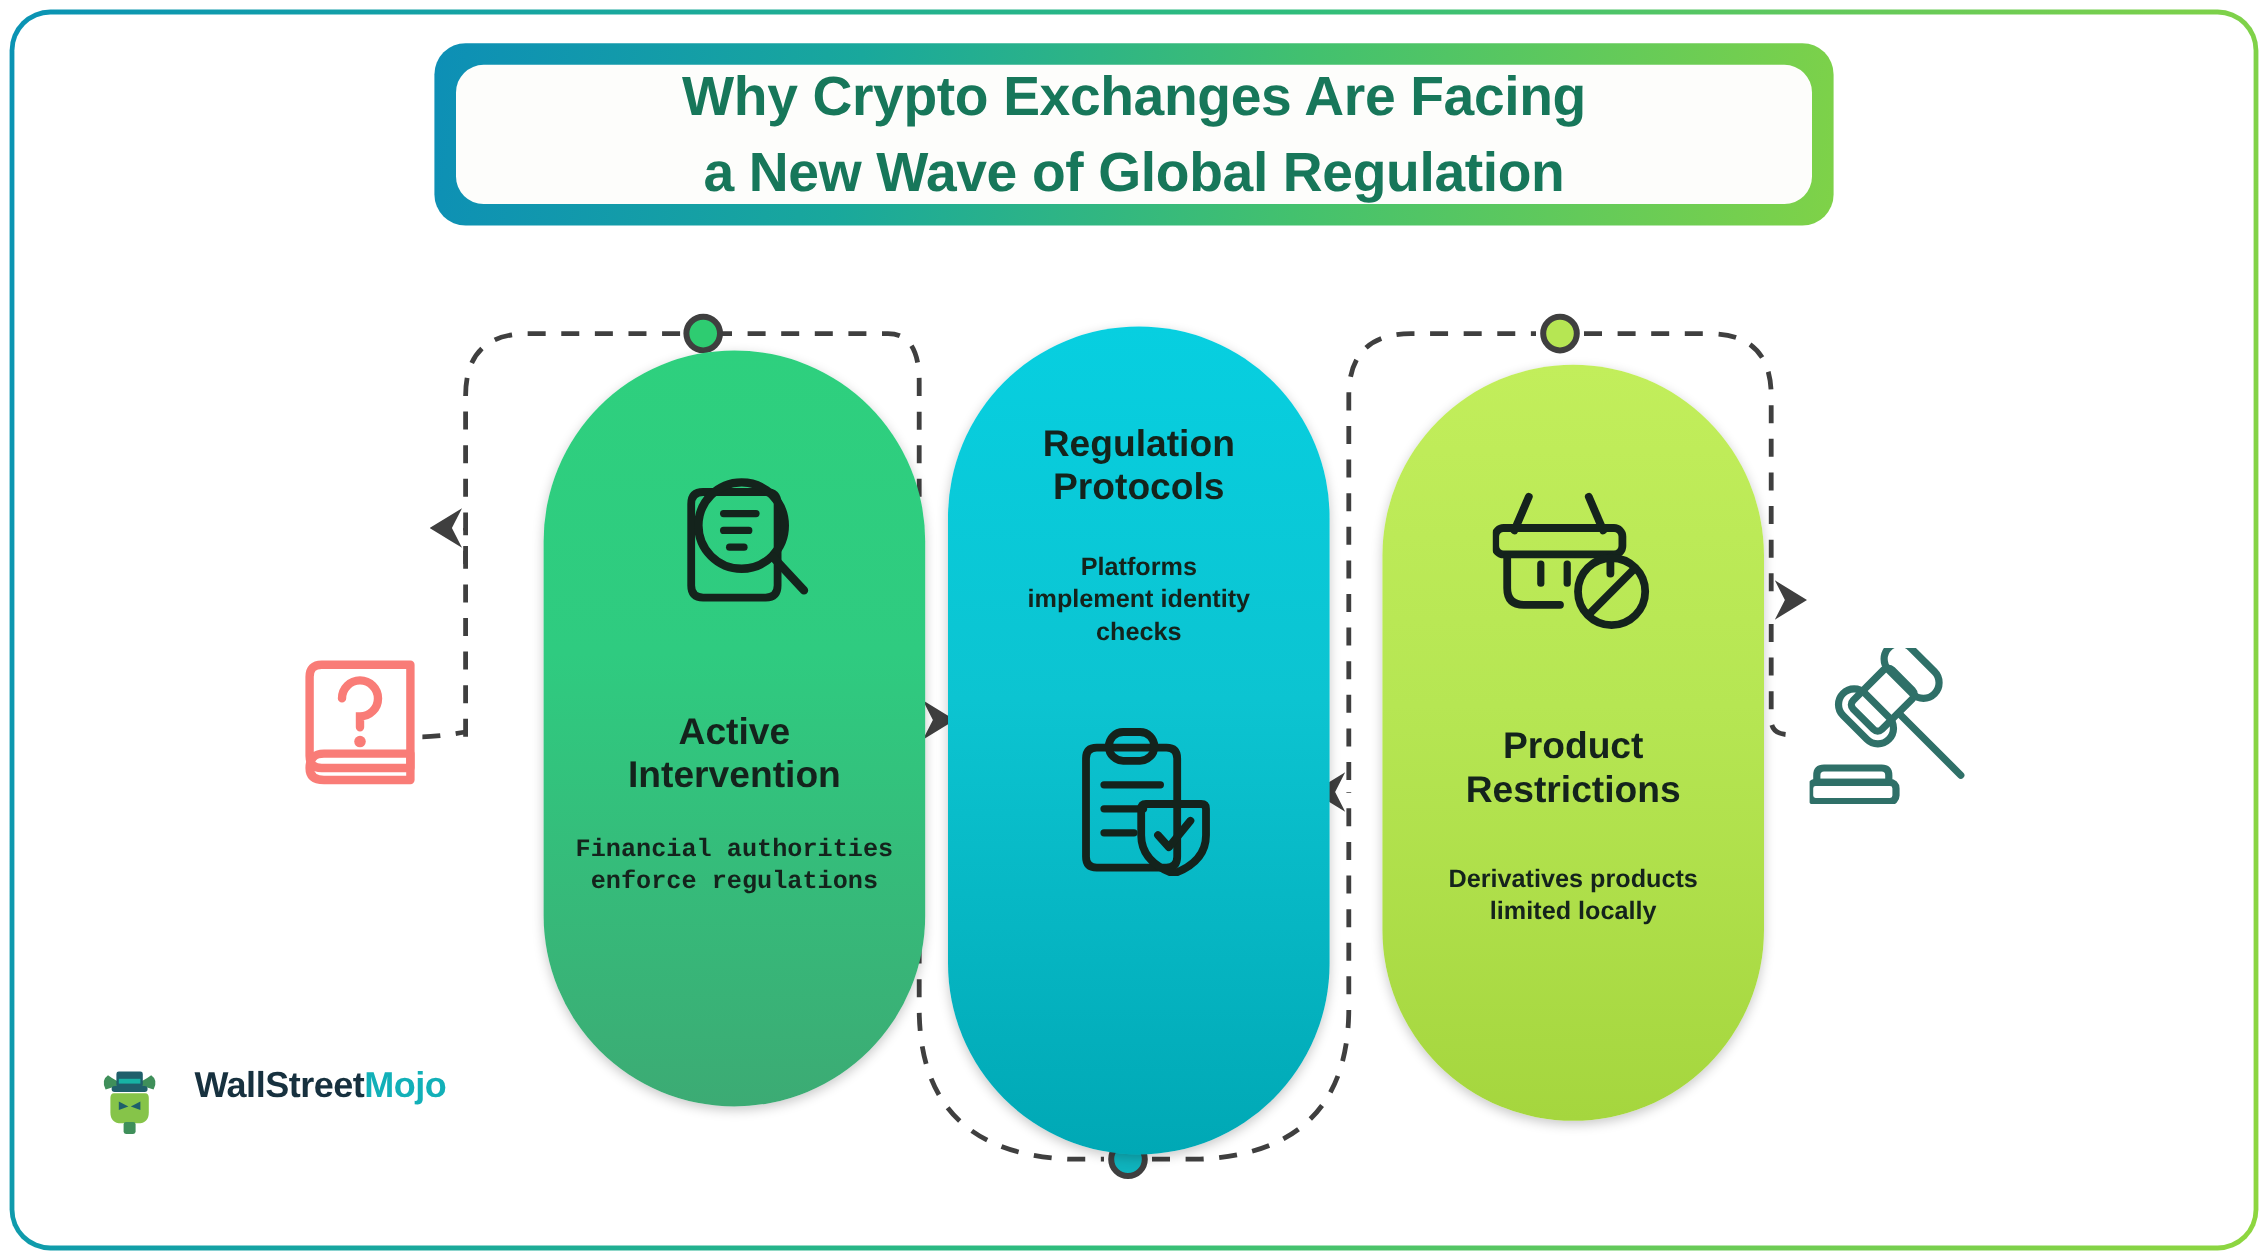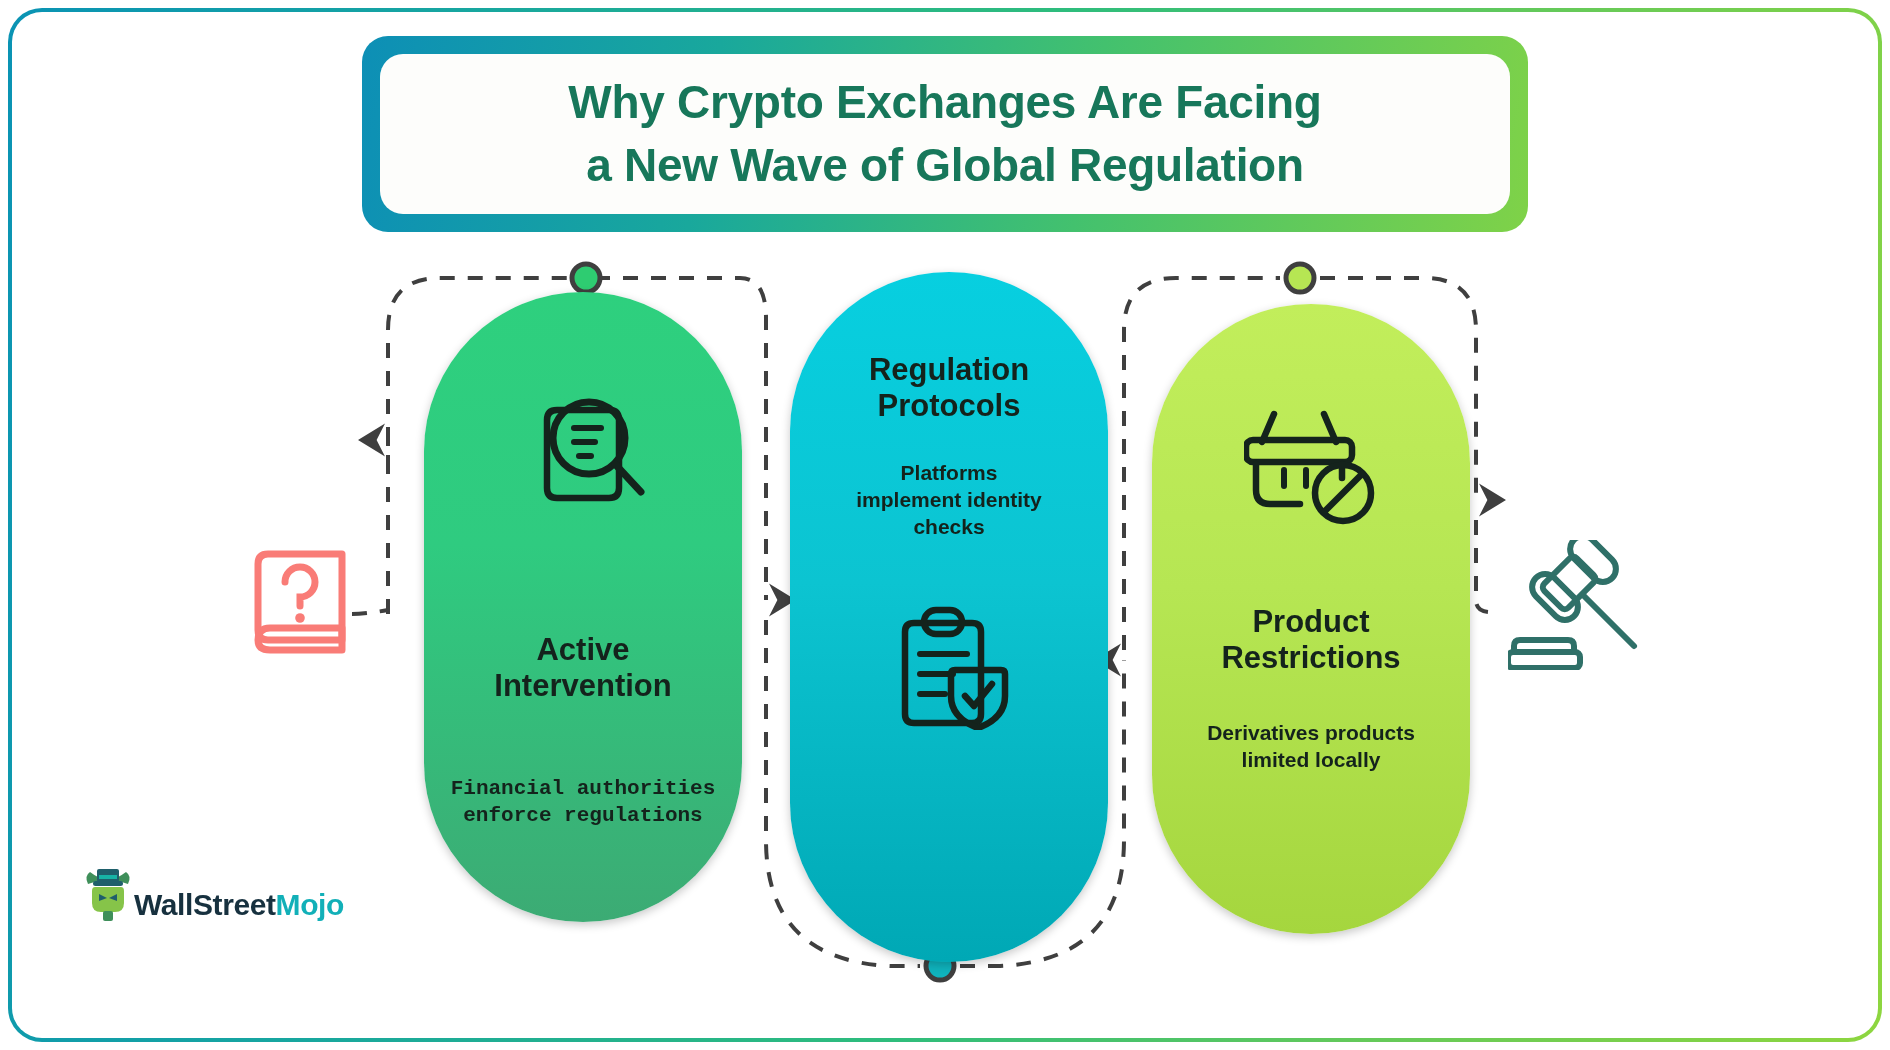--- a/index.html
+++ b/index.html
@@ -22,21 +22,21 @@
   }
   .outer-frame-inner{
     width:100%;height:100%;
     background:#ffffff;
     border-radius:30px;
   }
 
   
   .title-box{
     position:absolute; left:362px; top:36px;
-    width:1166px; height:196px;
+    width:1166px; height:152px;
     border-radius:26px;
     padding:18px;
     background:linear-gradient(100deg,#0d8fb6 0%,#19a89c 30%,#43c16e 62%,#7fd248 100%);
     box-sizing:border-box;
   }
   .title-box-inner{
     width:100%;height:100%;
     background:#fdfdfb;
     border-radius:23px;
     display:flex;flex-direction:column;
@@ -77,24 +77,23 @@
     font-weight:bold;
     font-size:21px;
     line-height:1.3;
     text-align:center;
     white-space:pre-line;
   }
   .card-icon{display:flex;align-items:center;justify-content:center;}
 
   
   #card-1{
-    left:424px; top:292px; height:630px;
+    left:453px; top:292px; height:630px;
     background:linear-gradient(180deg,#2ed07e 0%,#2fcb80 40%,#3cab74 100%);
     padding-top:102px;
-    gap:40px;
   }
   #card-1 .card-title{margin-top:78px;}
   #card-1 .card-desc{margin-top:30px;font-family:Liberation Mono, monospace;}
 
   
   #card-2{
     left:790px; top:272px; height:690px;
     background:linear-gradient(180deg,#07cfe0 0%,#0cc4d1 45%,#00a8b5 100%);
     padding-top:80px;
   }
@@ -110,22 +109,22 @@
   #card-3 .card-title{margin-top:78px;}
   #card-3 .card-desc{margin-top:42px;}
 
   
   .side-icon{position:absolute;}
   #book-icon{left:242px; top:542px;}
   #gavel-icon{left:1508px; top:540px;}
 
   
   #logo{
-    position:absolute;left:82px;top:864px;
-    display:flex;align-items:flex-end;gap:0;
+    position:absolute;left:82px;top:888px;
+    display:flex;align-items:flex-start;gap:28px;
   }
   .logo-text{
     font-size:30px;font-weight:bold;letter-spacing:-0.4px;
   }
   .logo-wall{color:#17313f;}
   .logo-mojo{color:#12b0b8;}
 </style>
 </head>
 <body>
 

